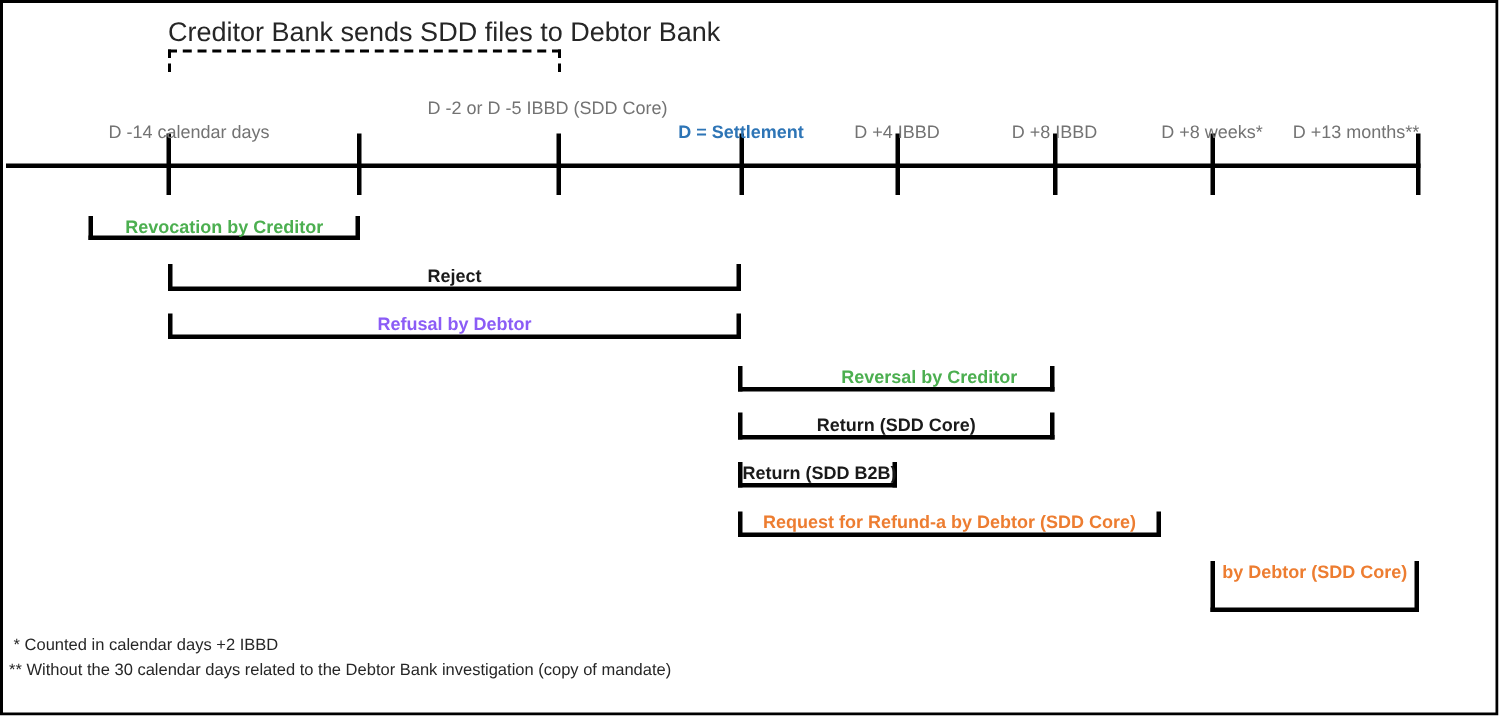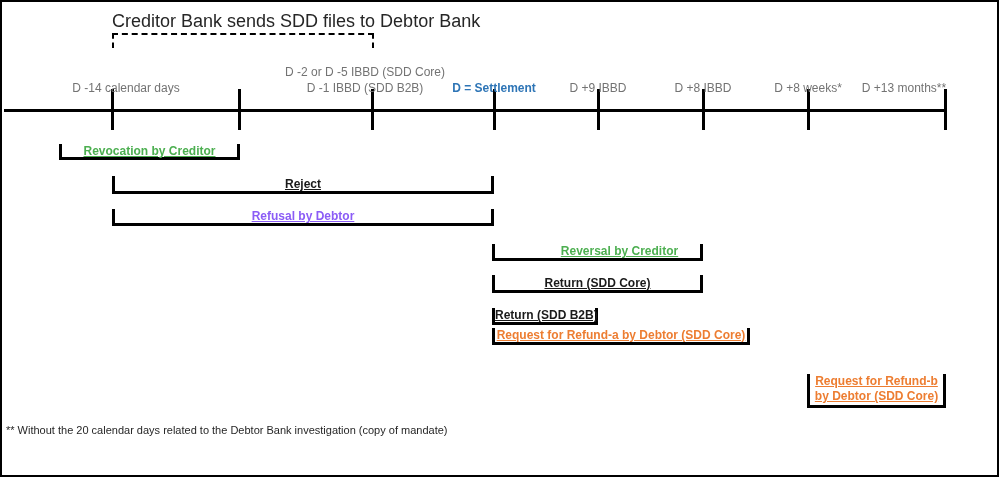--- a/index.html
+++ b/index.html
@@ -45,21 +45,20 @@
   .tick-label.settlement{font-weight:bold;}
   
   .bracket{
     box-sizing:border-box;
     border-left:3px solid #000;
     border-right:3px solid #000;
     border-bottom:3px solid #000;
     text-align:center;
     font-size:12px;font-weight:bold;
     white-space:nowrap;
-    text-decoration:underline;
   }
   .bracket .bk-line{line-height:15px;}
   
   #footnotes{
     left:4px;top:420px;width:990px;
     font-size:11px;color:#262626;line-height:17px;
   }
 </style>
 </head>
 <body>
@@ -74,29 +73,28 @@
 
   <div id="ticks-container">
       <div class="abs tick" style="left: 109px;"></div>
       <div class="abs tick-label" style="left: 124px;">
         <div>D -14 calendar days</div>
       </div>
       <div class="abs tick" style="left: 236px;"></div>
       <div class="abs tick" style="left: 369px;"></div>
       <div class="abs tick-label two-line" style="left: 363px;">
         <div>D -2 or D -5 IBBD (SDD Core)</div>
-        <div>D -1 IBBD (SDD B2B)</div>
       </div>
       <div class="abs tick" style="left: 491px;"></div>
       <div class="abs tick-label settlement" style="left: 492px; color: rgb(46, 117, 182);">
         <div>D = Settlement</div>
       </div>
       <div class="abs tick" style="left: 595px;"></div>
       <div class="abs tick-label" style="left: 596px;">
-        <div>D +9 IBBD</div>
+        <div>D +4 IBBD</div>
       </div>
       <div class="abs tick" style="left: 700px;"></div>
       <div class="abs tick-label" style="left: 701px;">
         <div>D +8 IBBD</div>
       </div>
       <div class="abs tick" style="left: 805px;"></div>
       <div class="abs tick-label" style="left: 806px;">
         <div>D +8 weeks*</div>
       </div>
       <div class="abs tick" style="left: 942px;"></div>
@@ -117,26 +115,26 @@
       </div>
       <div class="abs bracket" style="left: 490px; width: 211px; top: 242px; height: 17px; color: rgb(76, 175, 80);">
         <div class="bk-line" style="line-height: 15px; padding-left: 44px;">Reversal by Creditor</div>
       </div>
       <div class="abs bracket" style="left: 490px; width: 211px; top: 273px; height: 18px; color: rgb(26, 26, 26);">
         <div class="bk-line" style="line-height: 16px;">Return (SDD Core)</div>
       </div>
       <div class="abs bracket" style="left: 490px; width: 106px; top: 306px; height: 17px; color: rgb(26, 26, 26);">
         <div class="bk-line" style="line-height: 15px;">Return (SDD B2B)</div>
       </div>
-      <div class="abs bracket" style="left: 490px; width: 258px; top: 326px; height: 17px; color: rgb(237, 125, 49);">
+      <div class="abs bracket" style="left: 490px; width: 282px; top: 339px; height: 17px; color: rgb(237, 125, 49);">
         <div class="bk-line" style="line-height: 15px;">Request for Refund-a by Debtor (SDD Core)</div>
       </div>
       <div class="abs bracket" style="left: 805px; width: 139px; top: 372px; height: 34px; color: rgb(237, 125, 49);">
-        <div class="bk-line" style="line-height: 15px;">Request for Refund-b</div>
         <div class="bk-line" style="line-height: 15px;">by Debtor (SDD Core)</div>
       </div>
     </div>
 
   <div class="abs" id="footnotes">
-      <div style="white-space: pre;">** Without the 20 calendar days related to the Debtor Bank investigation (copy of mandate)</div>
+      <div style="white-space: pre;"> * Counted in calendar days +2 IBBD</div>
+      <div style="white-space: pre;">** Without the 30 calendar days related to the Debtor Bank investigation (copy of mandate)</div>
     </div>
 
 </div>
 
 </body></html>

